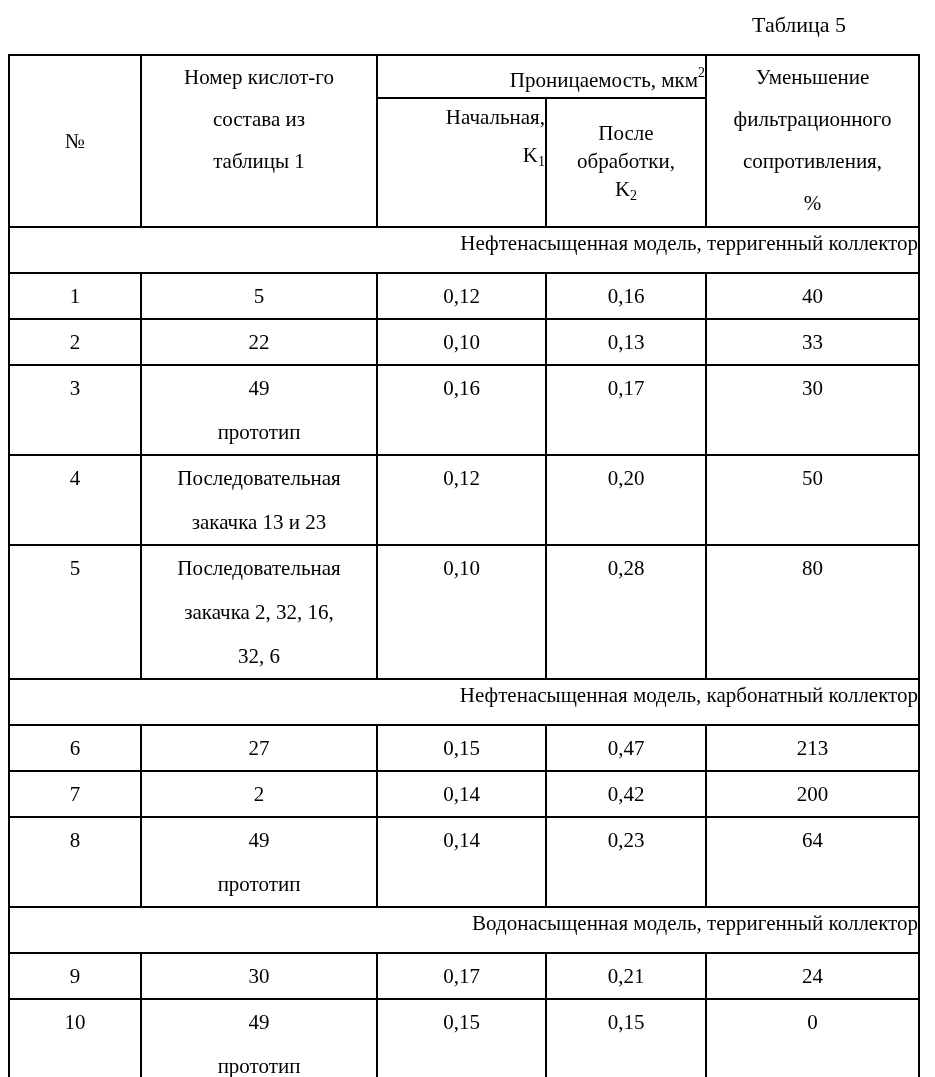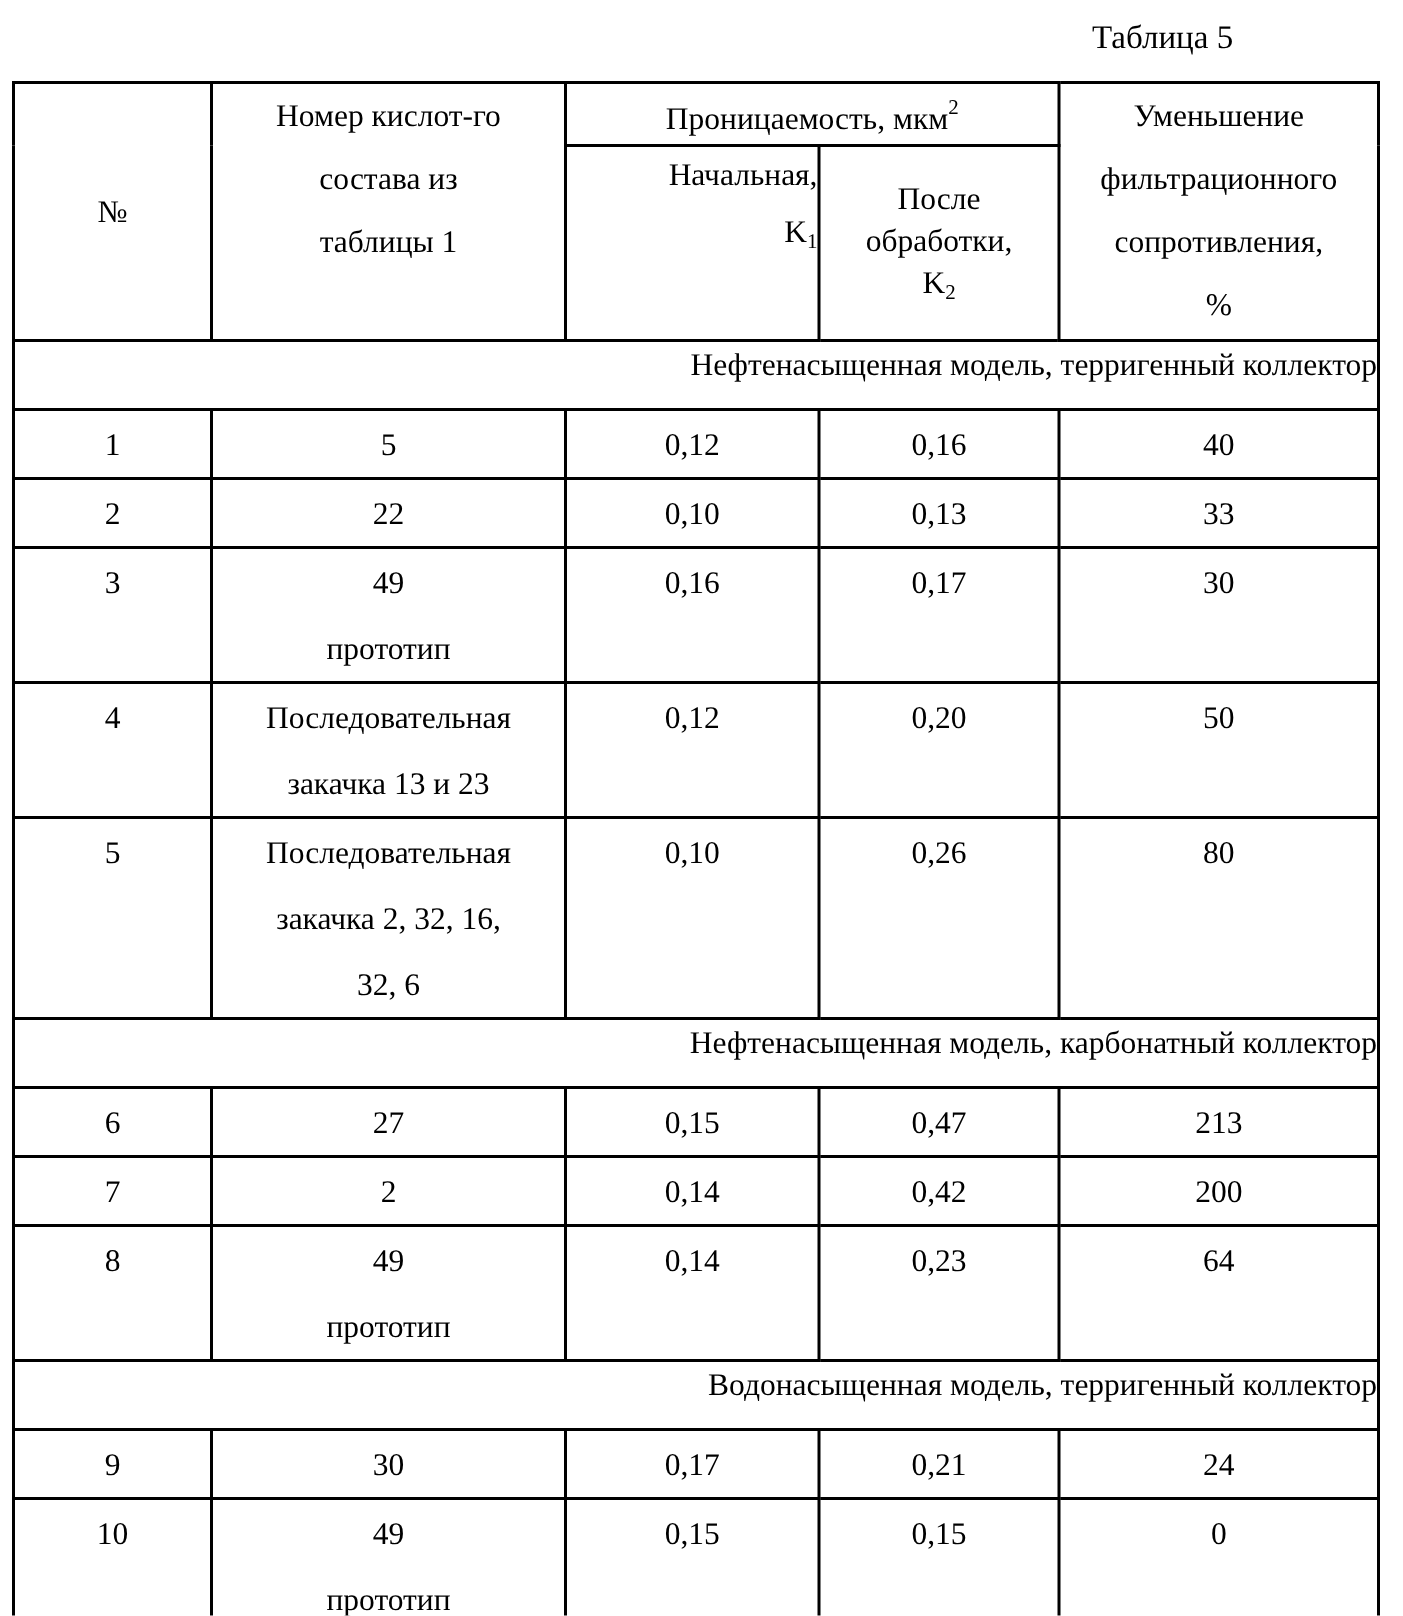--- a/index.html
+++ b/index.html
@@ -3,21 +3,21 @@
 <meta charset="utf-8">
 <style>
   html, body { margin: 0; padding: 0; background: #ffffff; }
   body {
     width: 935px; height: 1077px; position: relative; overflow: hidden;
     font-family: "Liberation Serif", "DejaVu Serif", serif;
     color: #000;
     font-size: 21px;
   }
   .caption {
-    position: absolute; left: 728px; top: 12px;
+    position: absolute; left: 752px; top: 12px;
     font-size: 22px;
   }
   table {
     position: absolute; left: 8px; top: 54px;
     border-collapse: collapse;
     width: 910px;
     table-layout: fixed;
   }
   td {
     border: 2px solid #000;
@@ -48,21 +48,21 @@
   <tbody id="tbody">
     <tr class="hdr">
       <td rowspan="2" style="vertical-align:middle; height:170px;">
         <span>№</span>
       </td>
       <td rowspan="2">
         <span class="ml">Номер кислот-го</span>
         <span class="ml">состава из</span>
         <span class="ml">таблицы 1</span>
       </td>
-      <td colspan="2" style="height:40px; line-height:34px;">
+      <td colspan="2" style="height:40px; line-height:34px;text-align:right;">
         <span>Проницаемость, мкм</span><span class="sup">2</span>
       </td>
       <td rowspan="2">
         <span class="ml">Уменьшение</span>
         <span class="ml">фильтрационного</span>
         <span class="ml">сопротивления,</span>
         <span class="ml">%</span>
       </td>
     </tr>
     <tr class="hdr">
@@ -118,21 +118,21 @@
         <td>50</td>
       </tr>
       <tr>
         <td>5</td>
         <td>
           <span class="ml">Последовательная</span>
           <span class="ml">закачка 2, 32, 16,</span>
           <span class="ml">32, 6</span>
         </td>
         <td>0,10</td>
-        <td>0,26</td>
+        <td>0,28</td>
         <td>80</td>
       </tr>
       <tr class="section">
         <td colspan="5">Нефтенасыщенная модель, карбонатный коллектор</td>
       </tr>
       <tr>
         <td>6</td>
         <td>
           <span class="ml">27</span>
         </td>

